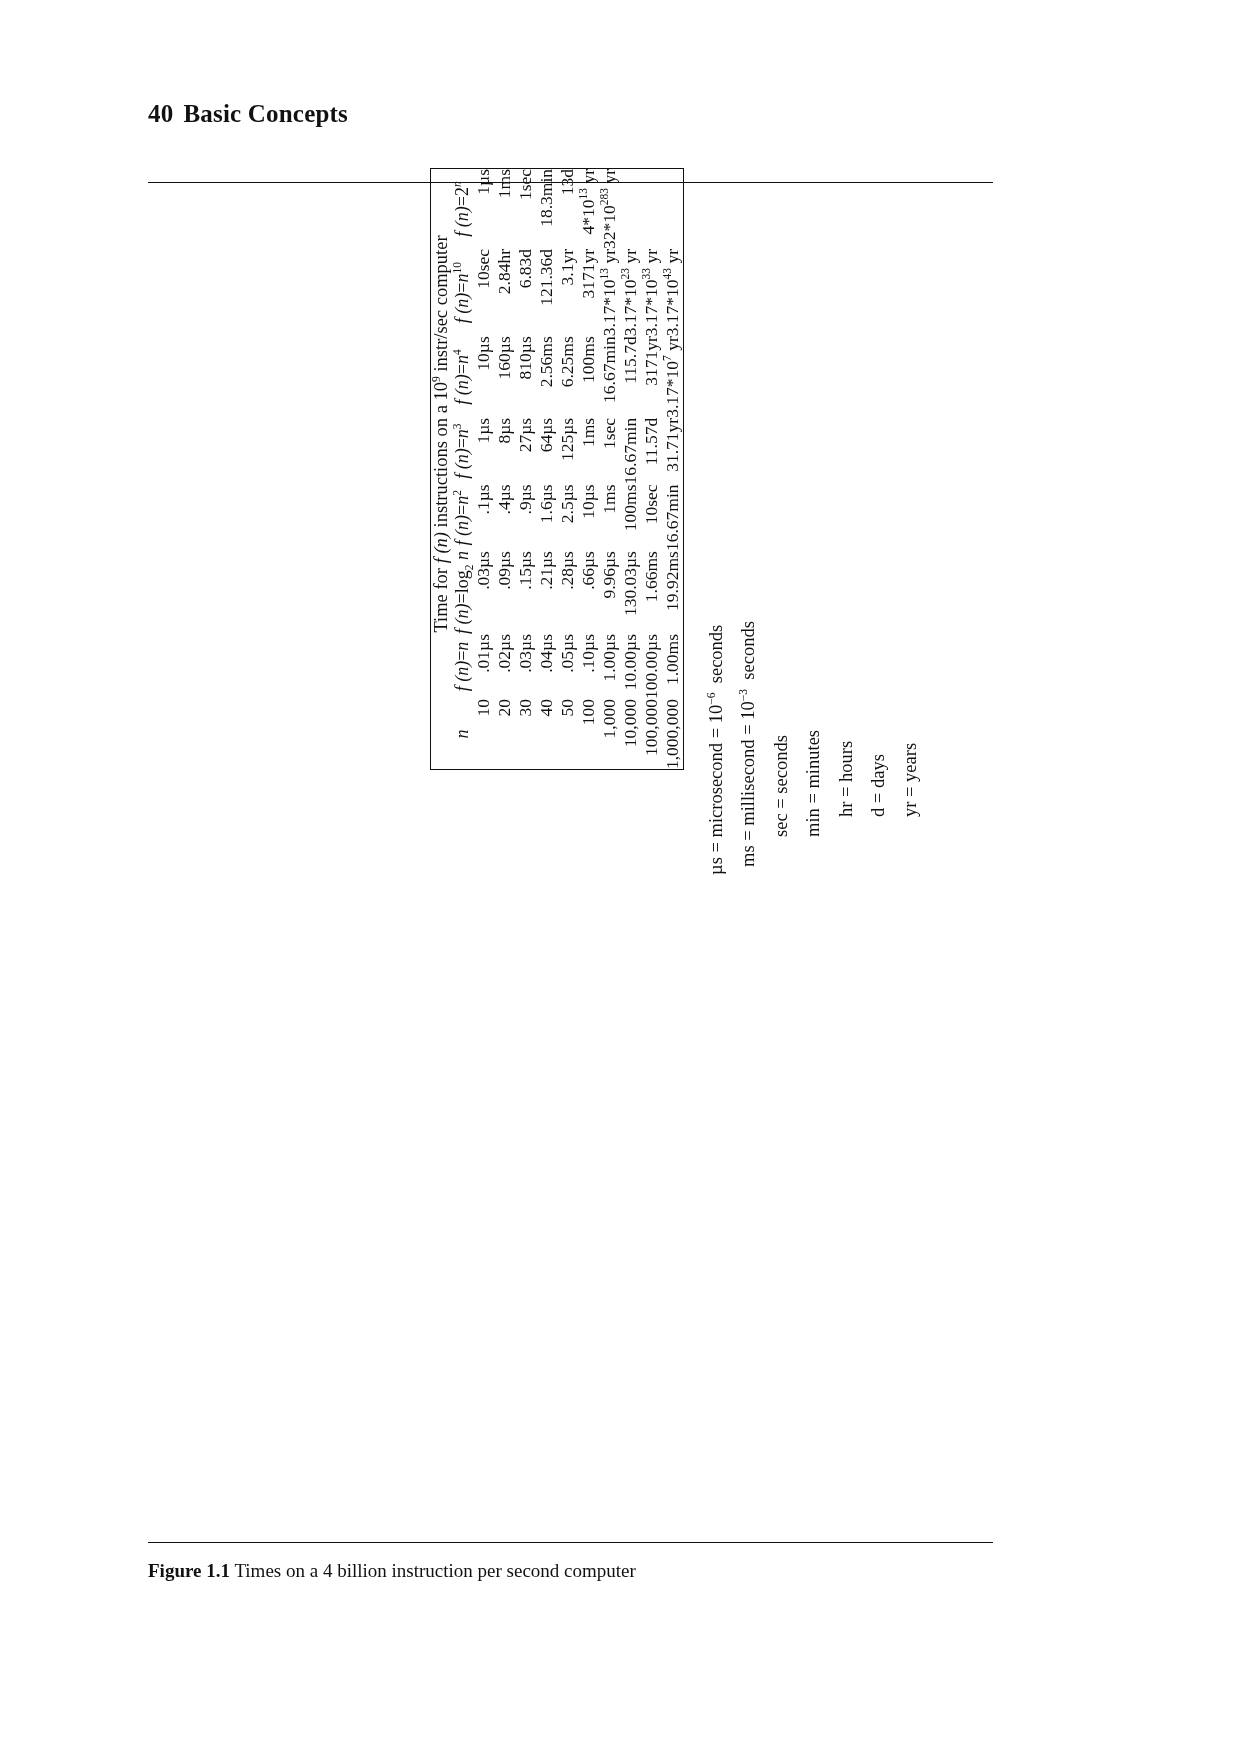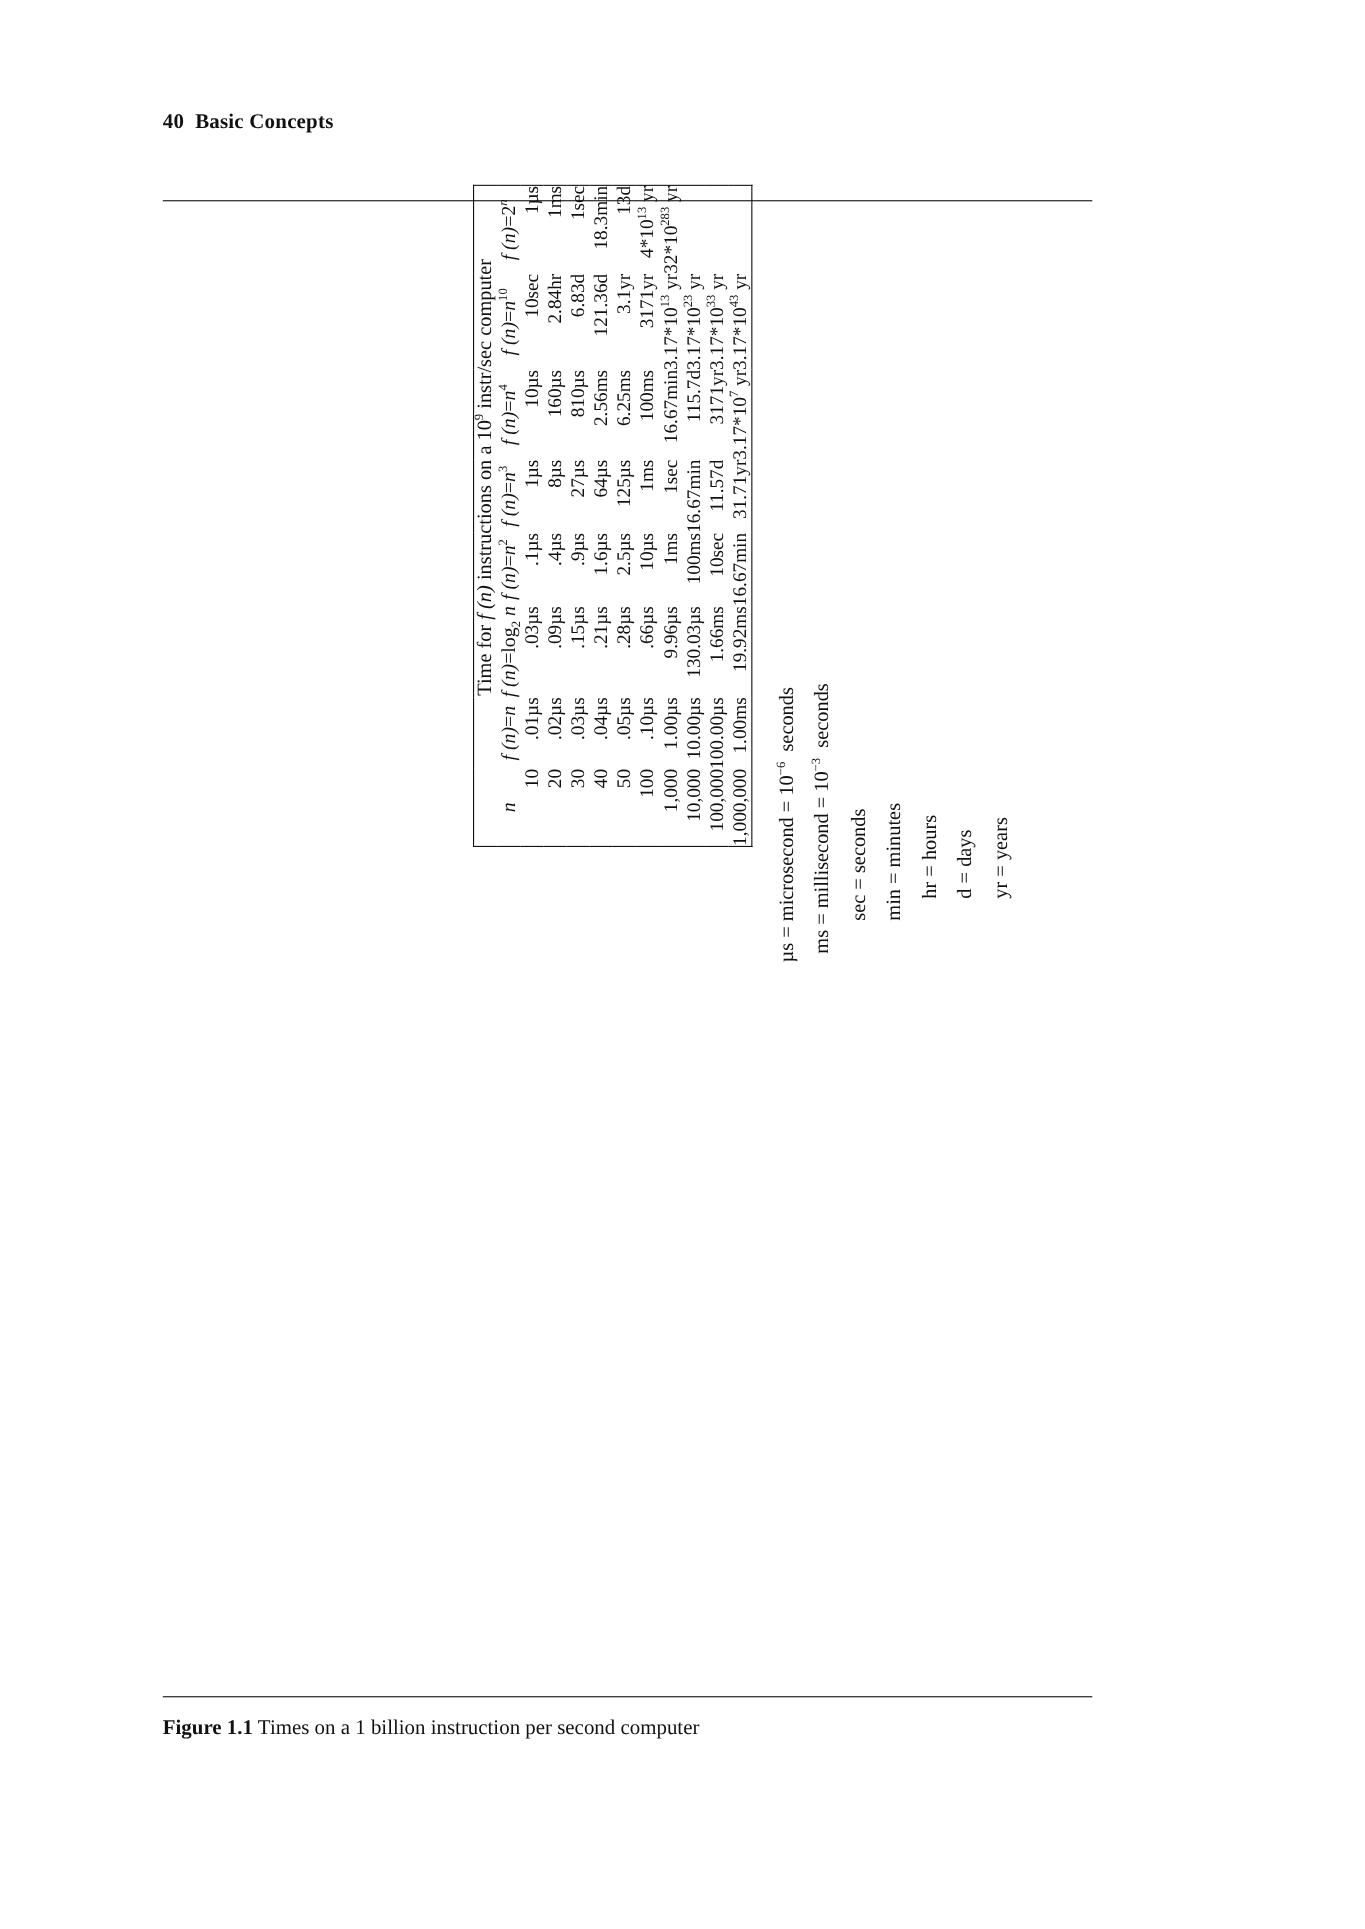--- a/index.html
+++ b/index.html
@@ -15,21 +15,21 @@
     color: #111111;
     overflow: hidden;
   }
 
   
   .page-header {
     position: absolute;
     left: 148px;
     top: 100px;
     font-weight: bold;
-    font-size: 19px;
+    font-size: 25px;
     letter-spacing: .2px;
   }
   .page-header .num { margin-right: 10px; }
 
   .rule-top {
     position: absolute;
     left: 148px;
     top: 182px;
     width: 845px;
     height: 1px;
@@ -305,14 +305,14 @@
     <div class="ind-d">d = days</div>
     <div class="ind-d">yr = years</div>
   </div>
 
 </div>
 
 <div class="rule-bottom"></div>
 
 <div class="caption">
   <b>Figure 1.1</b>
-  <span>Times on a 1 billion instruction per second computer</span>
+  <span>Times on a 4 billion instruction per second computer</span>
 </div>
 
 </body></html>

